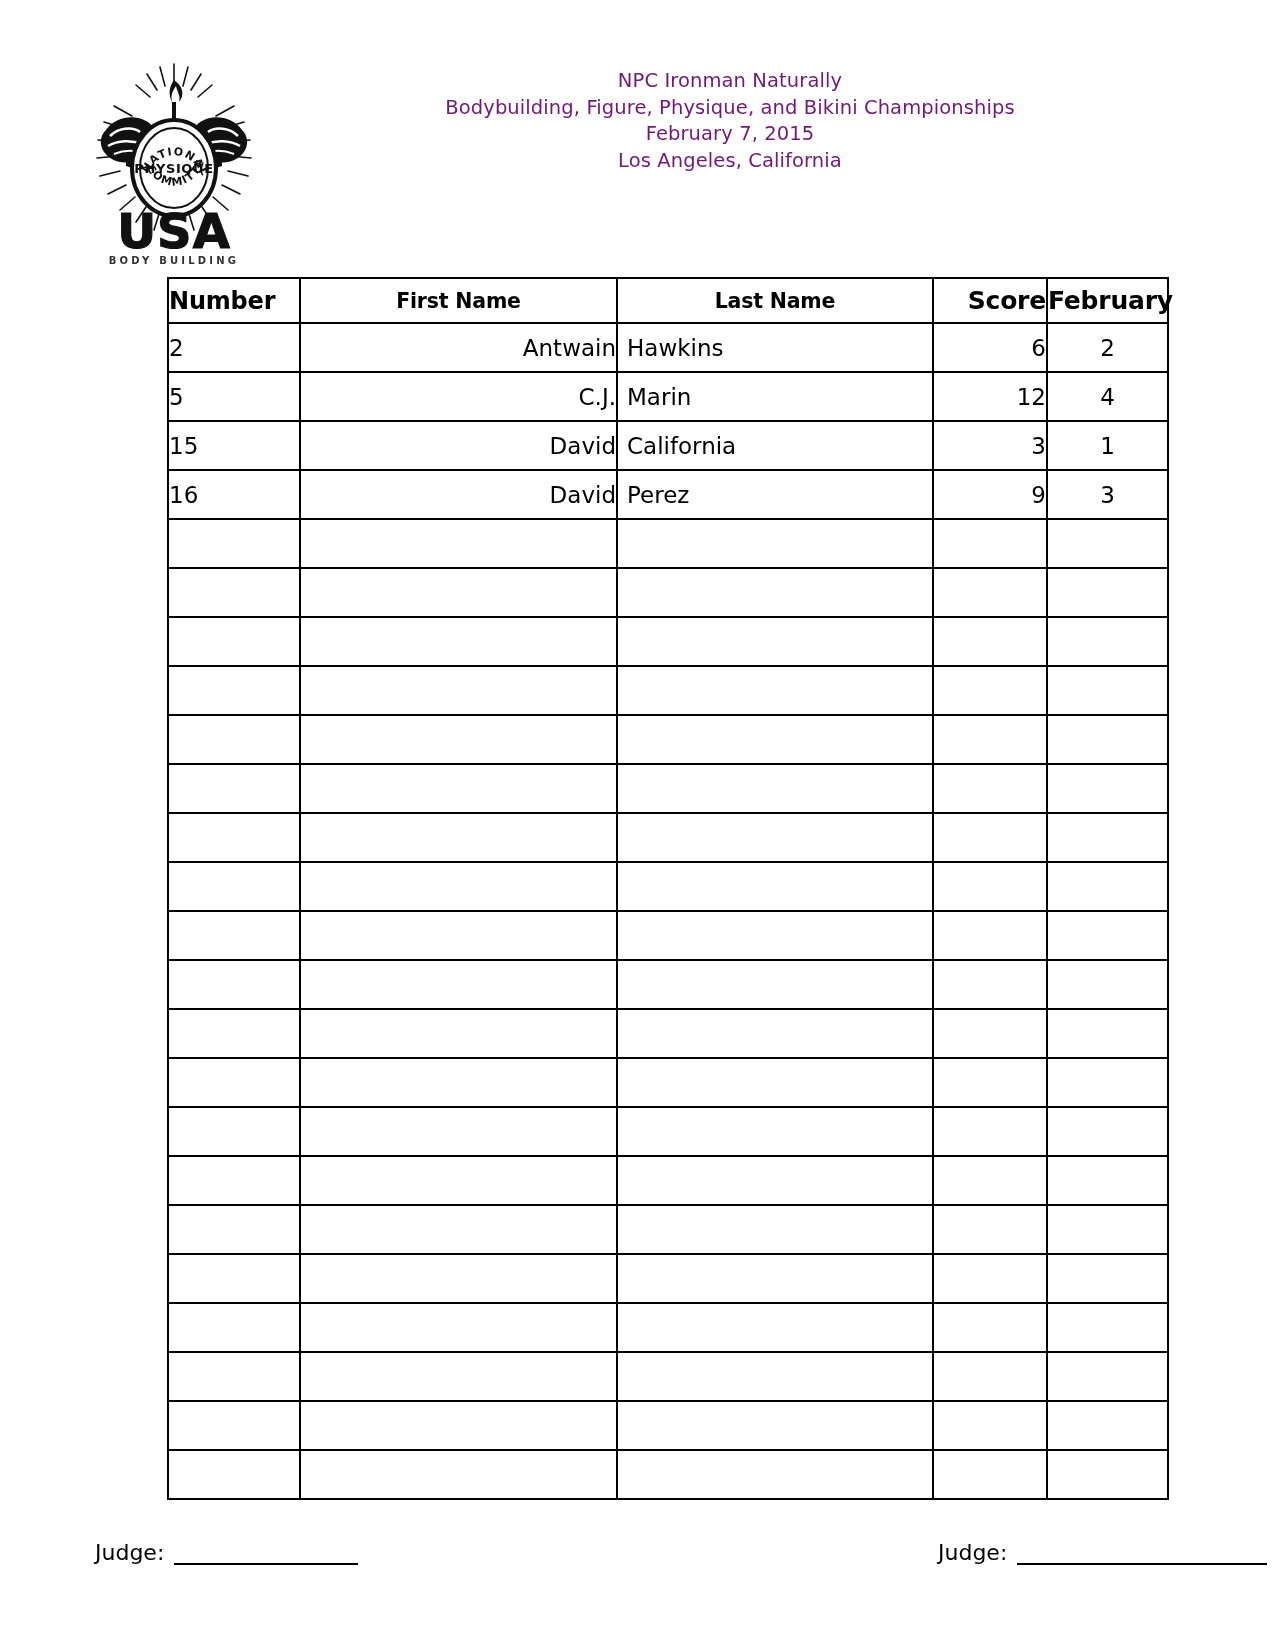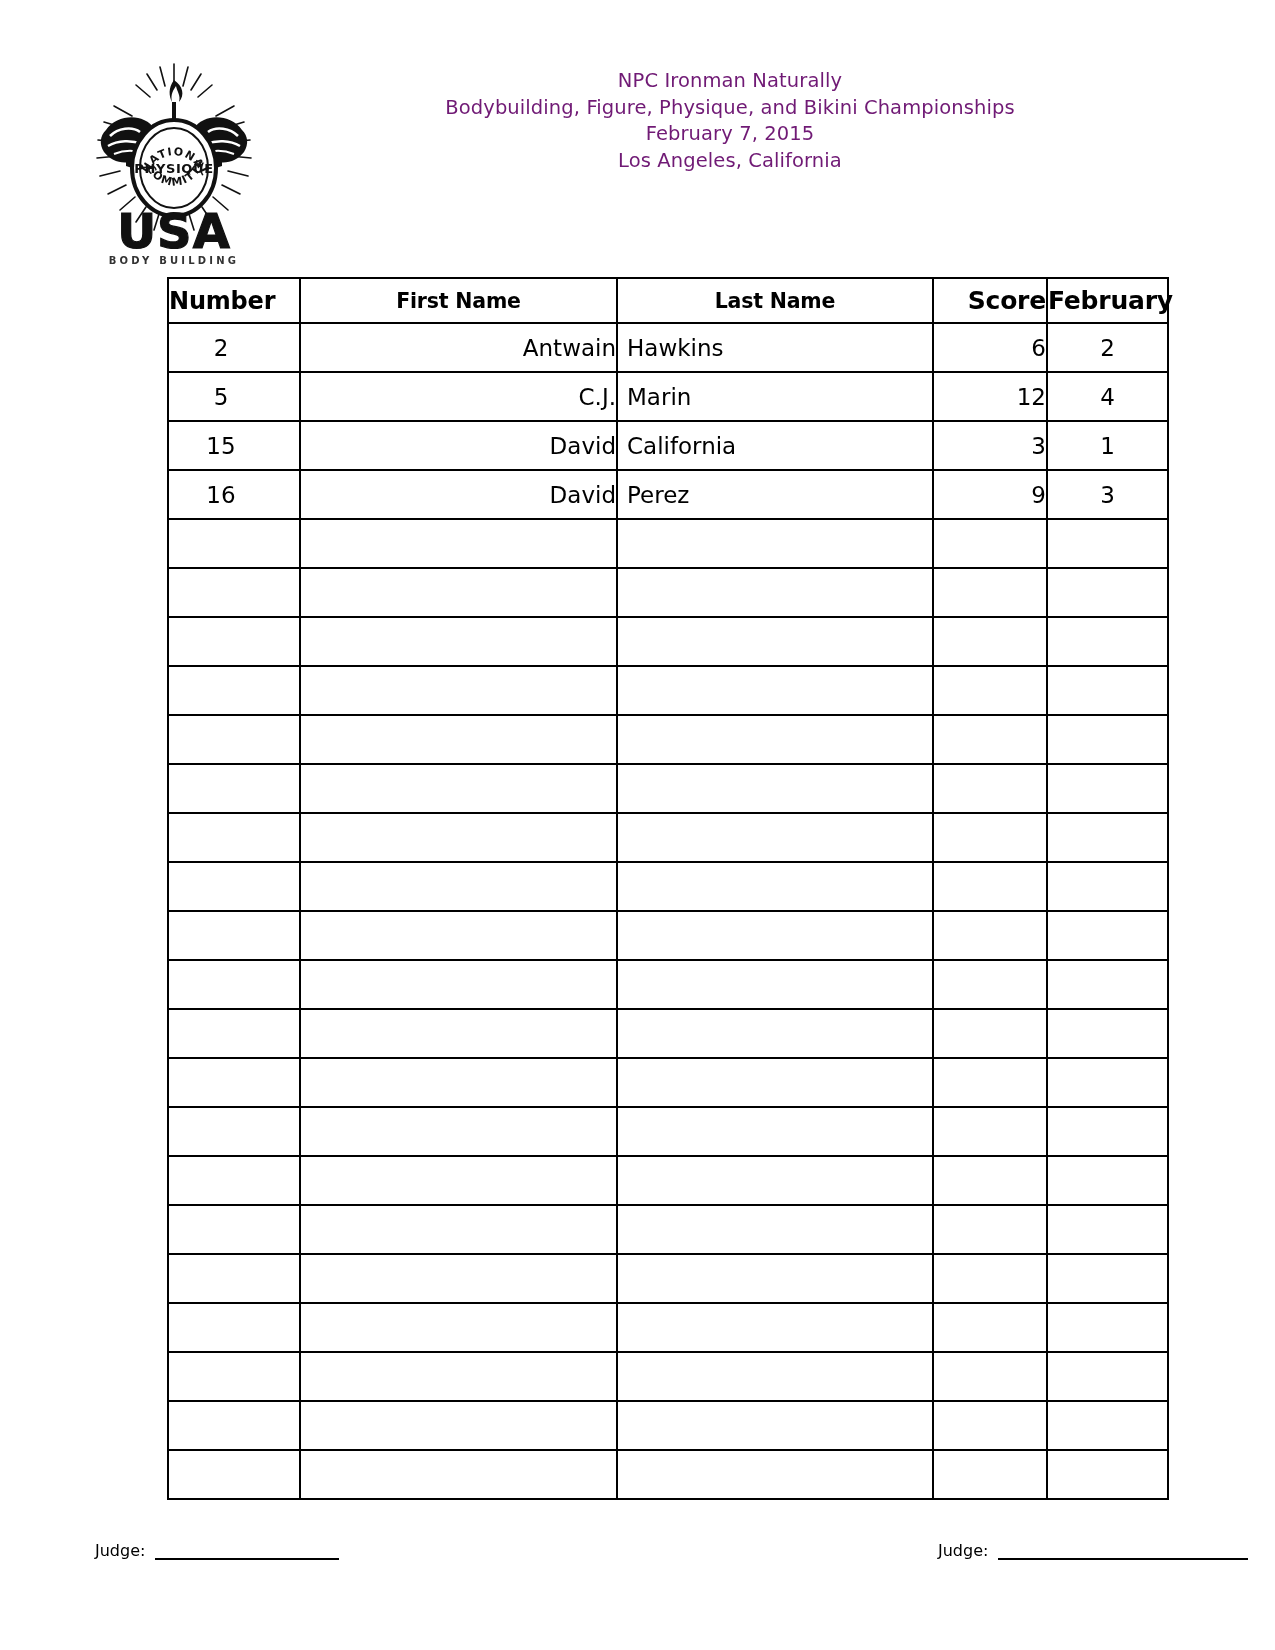--- a/index.html
+++ b/index.html
@@ -88,21 +88,21 @@
 
   .data-row td {
     height: 47px;
     vertical-align: middle;
     font-size: 23px;
     font-weight: normal;
   }
 
   .c-number {
     width: 104px;
-    text-align: center;
+    text-align: left;
     padding-right: 26px !important;
     font-size: 24px;
   }
   .c-first {
     width: 315px;
     text-align: right;
     padding-left: 9px !important;
   }
   .c-last {
     width: 314px;
@@ -124,21 +124,21 @@
   .judges {
     position: absolute;
     left: 0;
     top: 1540px;
     width: 1275px;
     height: 60px;
   }
   .judge {
     position: absolute;
     font-family: "DejaVu Sans", sans-serif;
-    font-size: 16px;
+    font-size: 22px;
     white-space: nowrap;
     display: flex;
     align-items: flex-end;
   }
   .judge-left { left: 95px; top: 0; }
   .judge-right { left: 938px; top: 0; }
   .judge-label { display: inline-block; }
   .judge-rule {
     display: inline-block;
     border-bottom: 2px solid #000;

